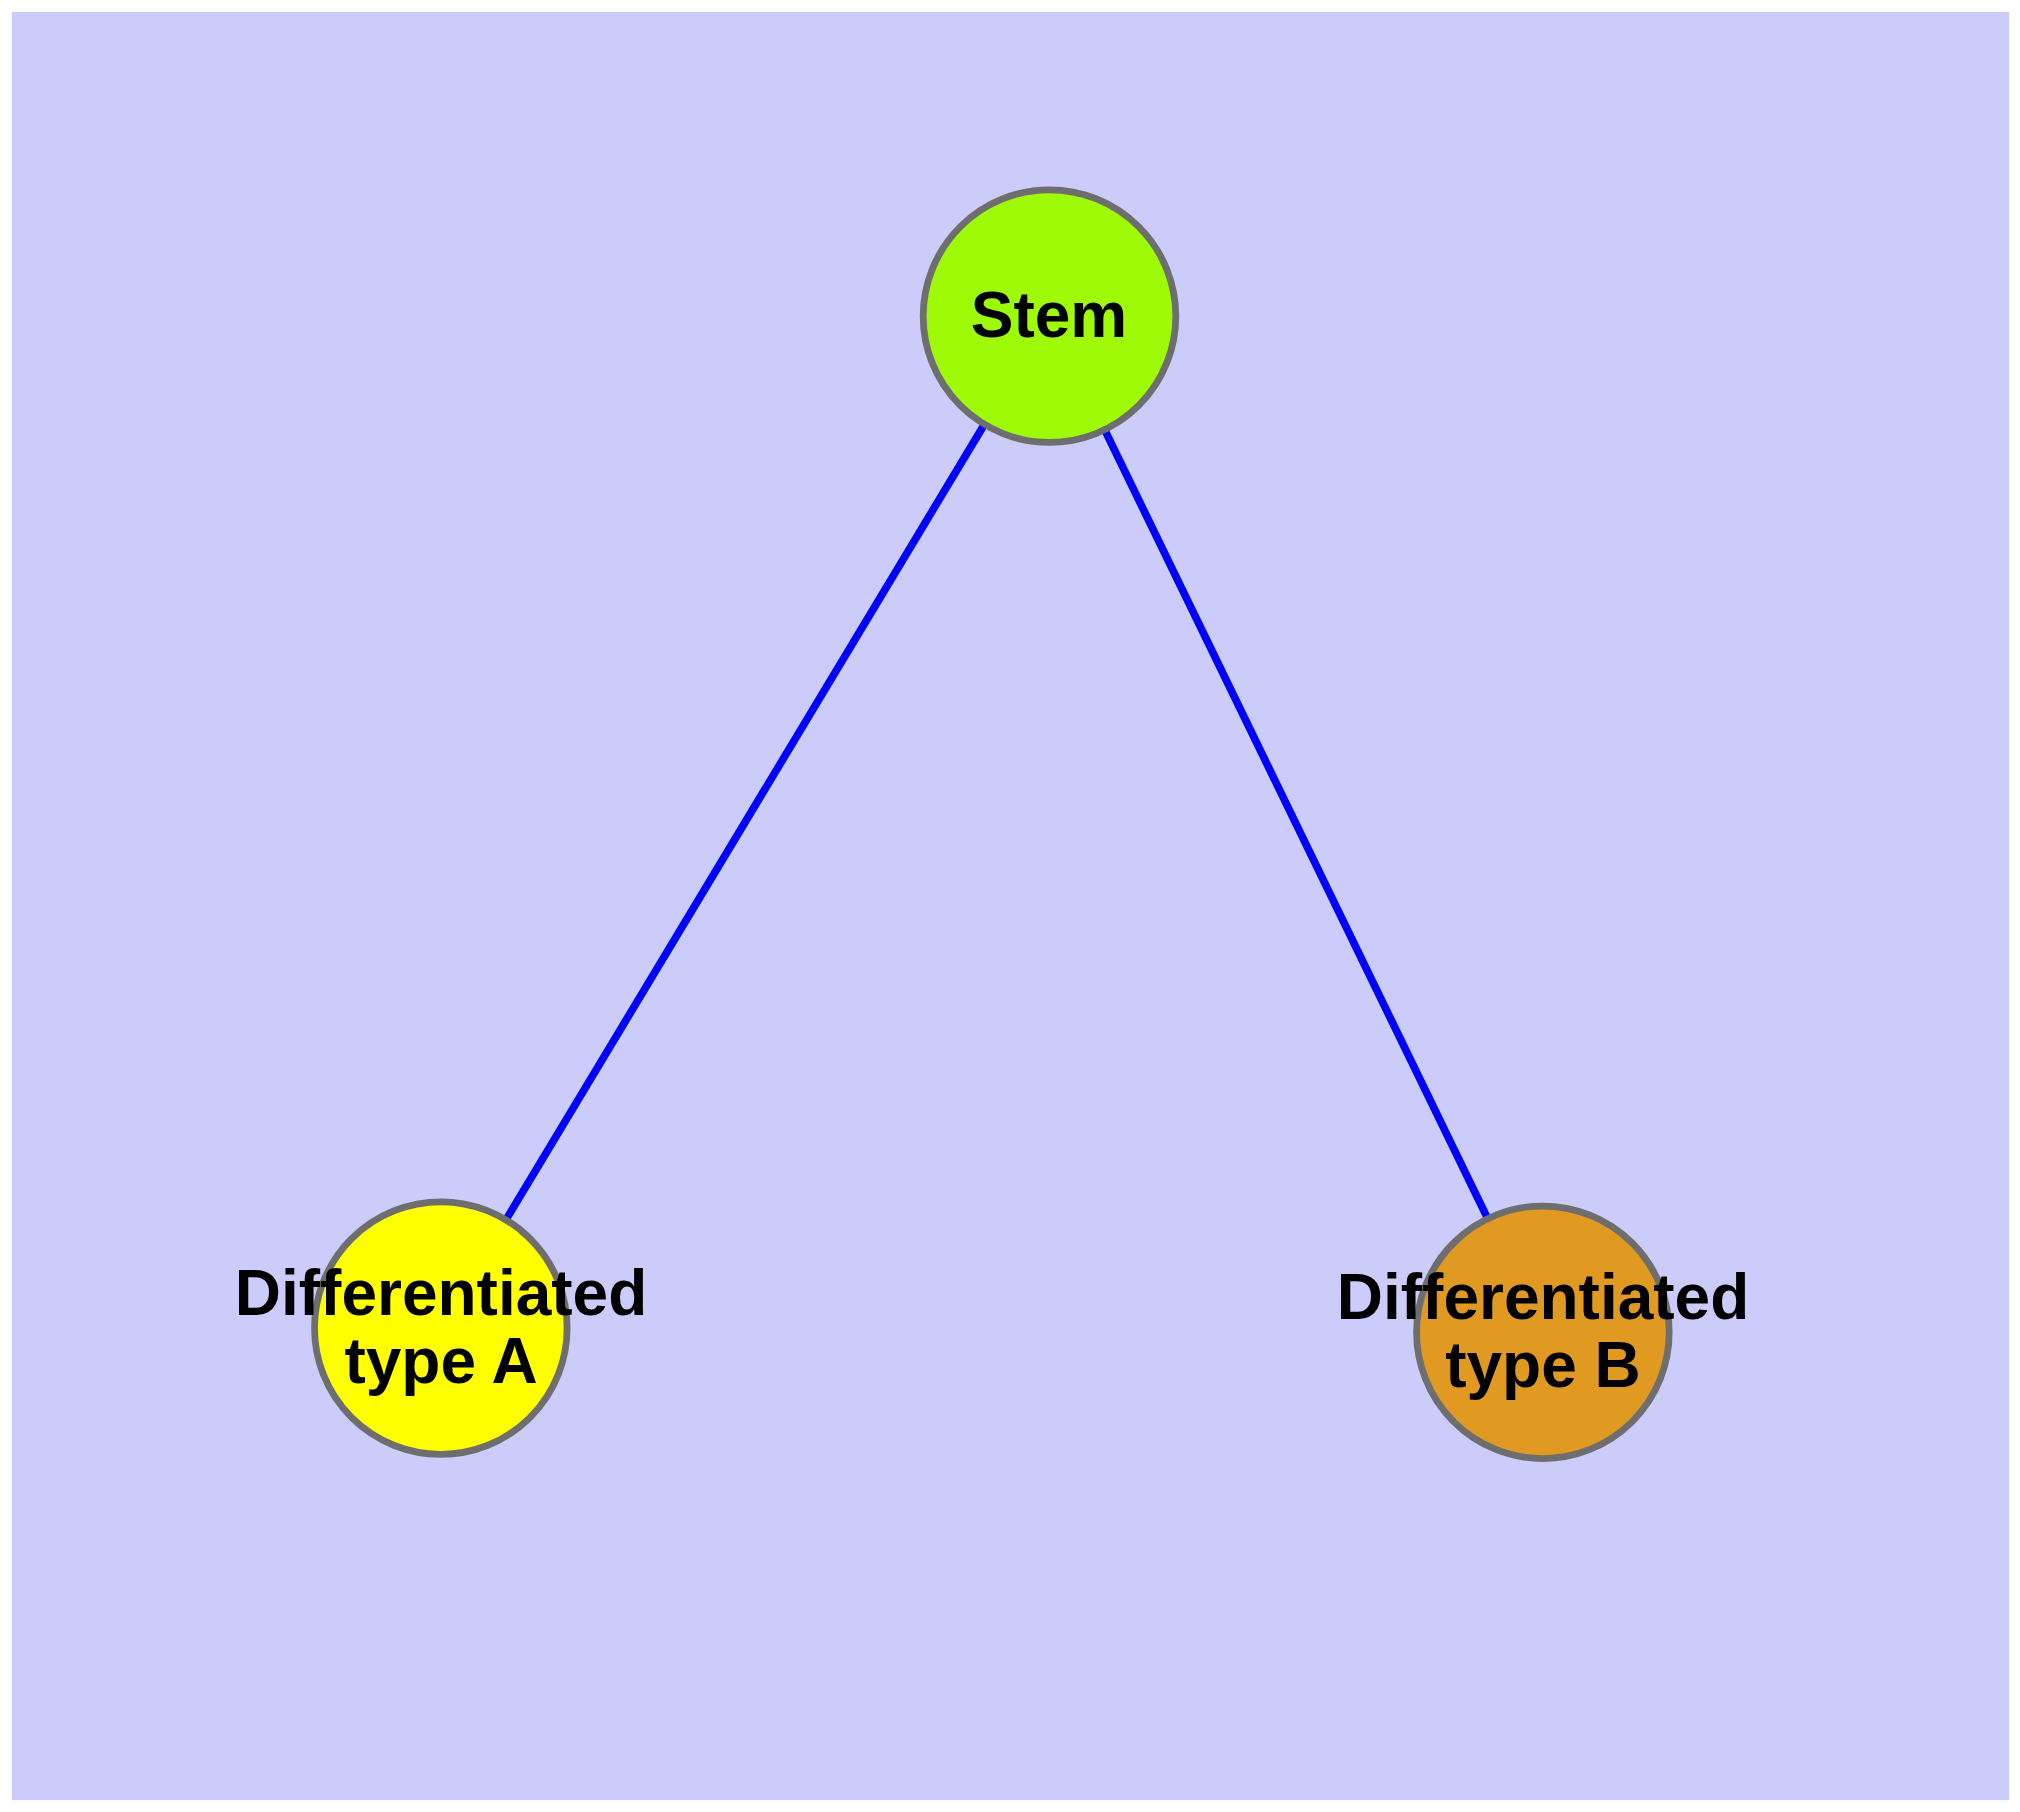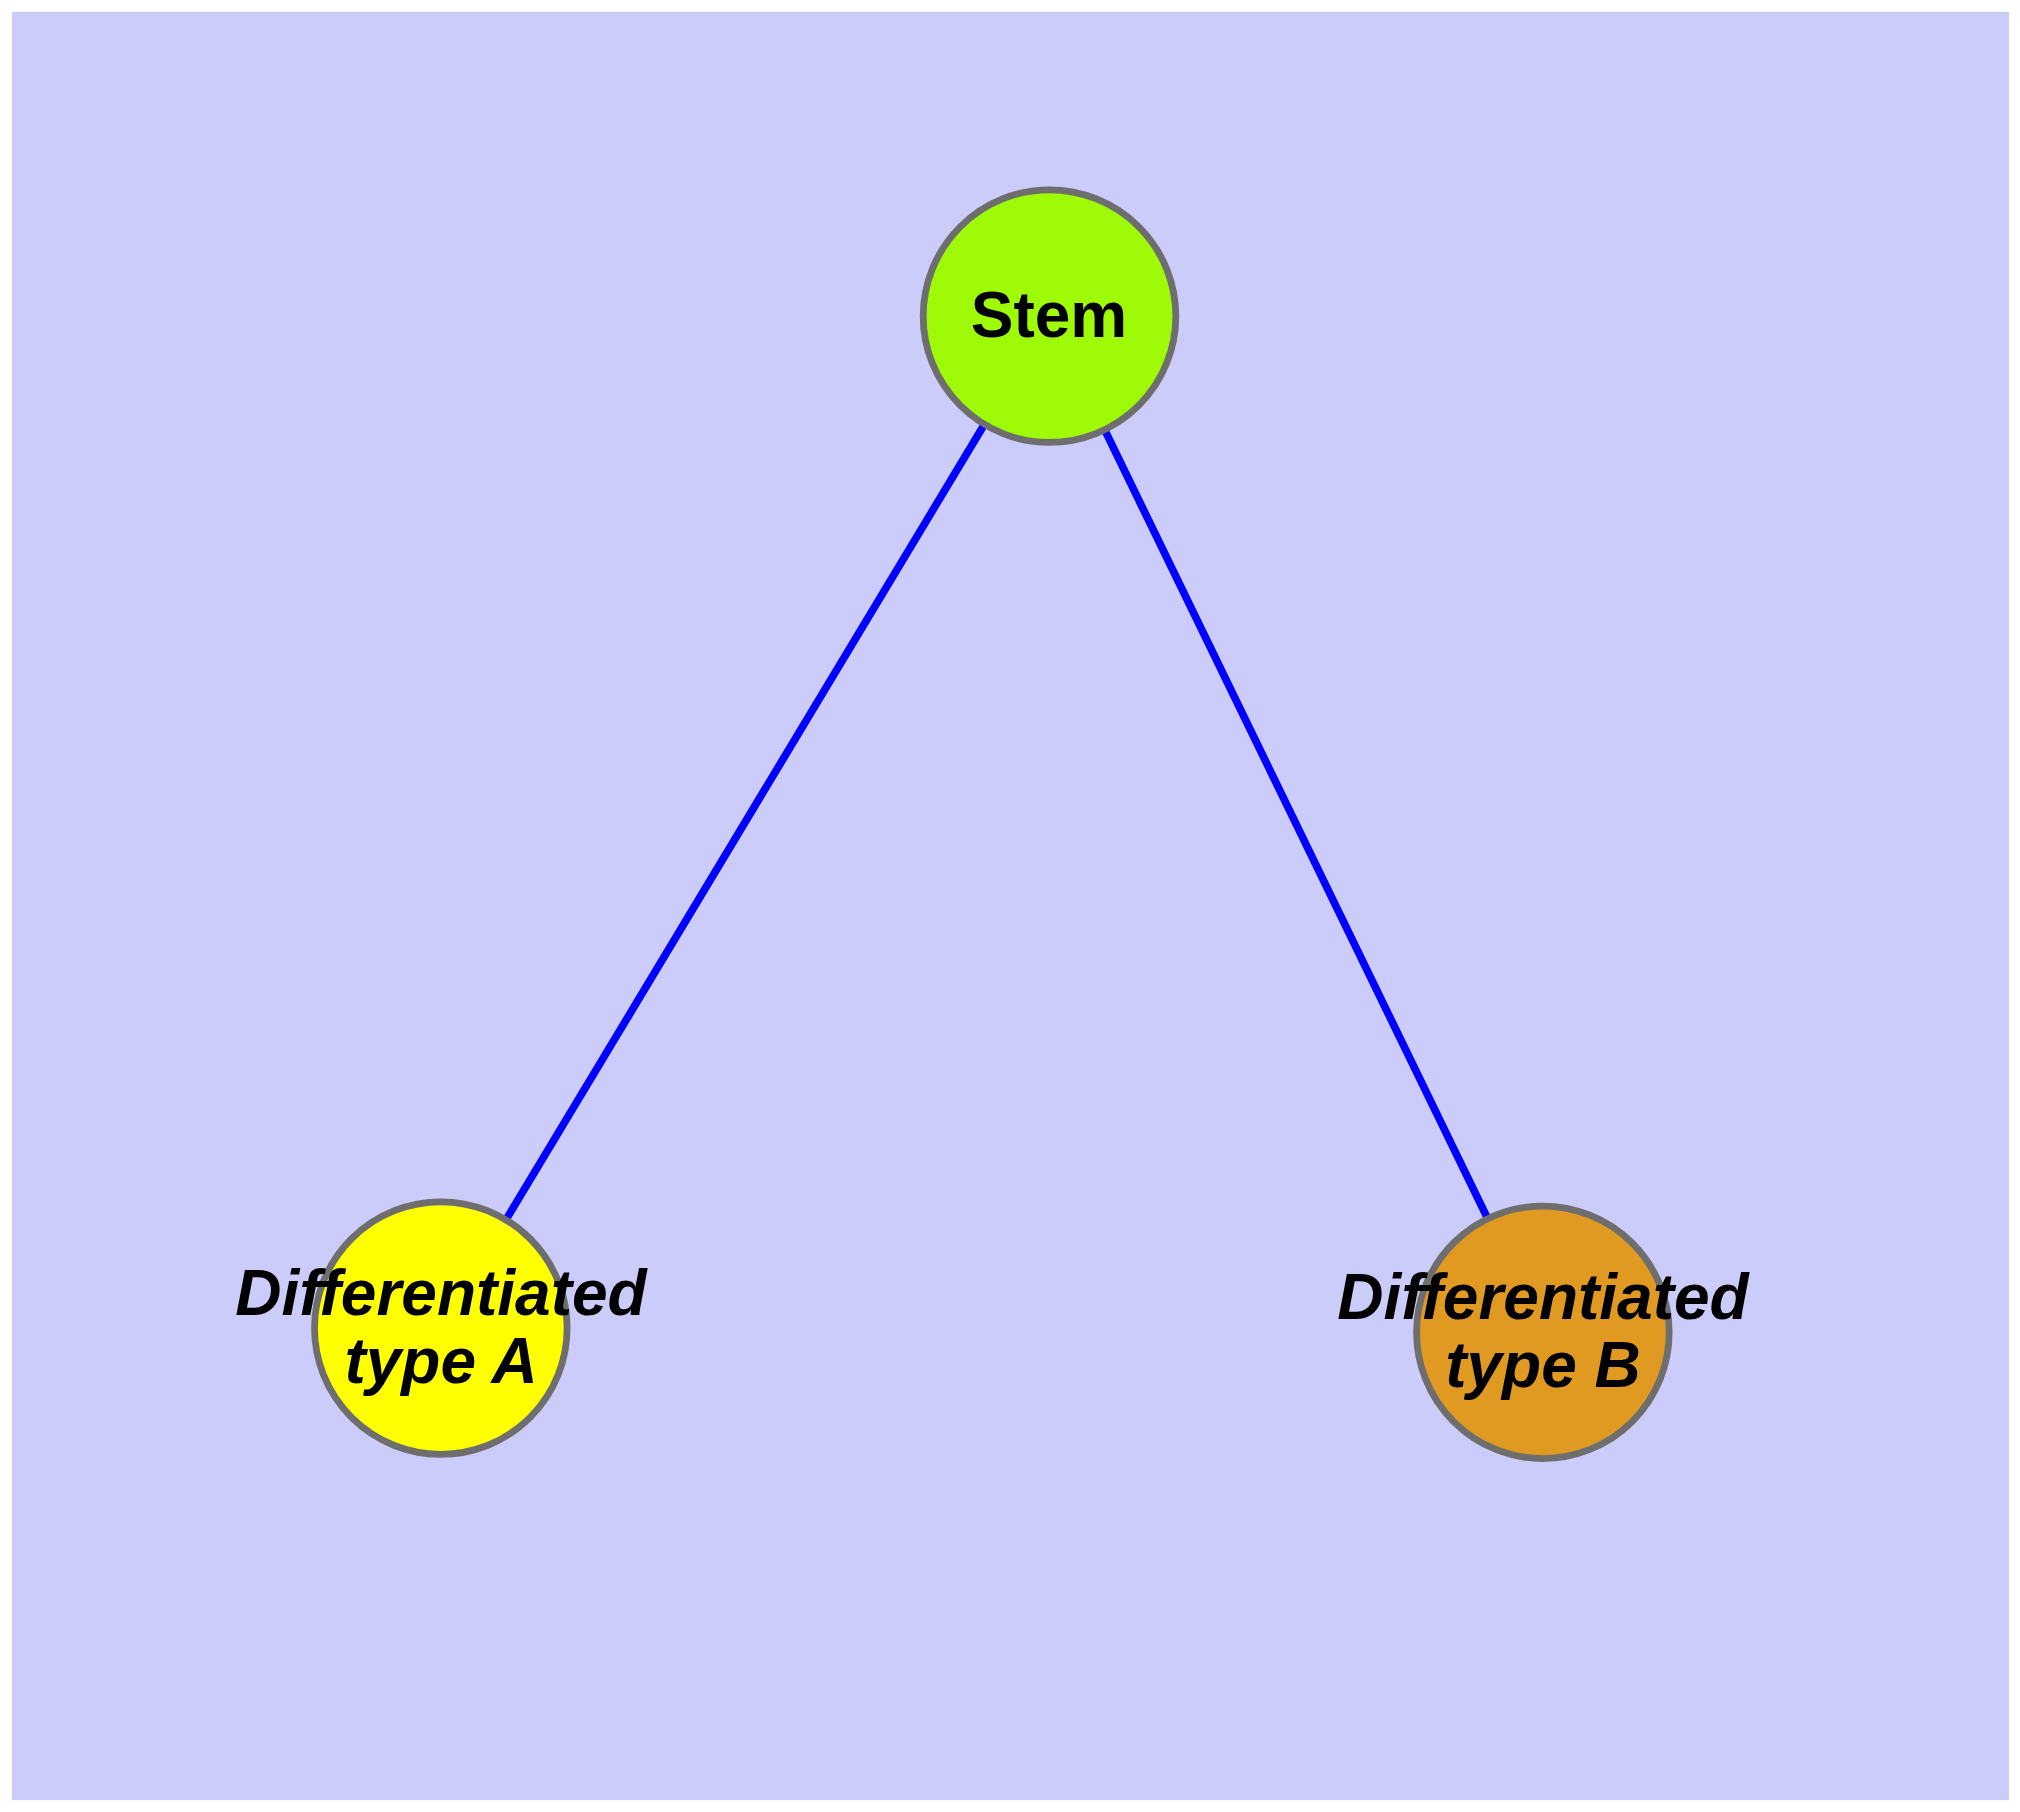--- a/index.html
+++ b/index.html
@@ -36,21 +36,20 @@
     line-height: 1.06;
     white-space: pre;
     pointer-events: none;
     transform: translate(-50%, -50%);
   }
   #label-stem {
     font-size: 64px;
   }
   #label-type-a, #label-type-b {
     font-size: 64px;
-    font-style: italic;
   }
 </style>
 </head>
 <body style="width: 2021px; height: 1812px;">
 
 <div id="diagram-root" style="width: 1939px; height: 1812px; background: rgb(255, 255, 255);">
 
   <svg id="graph-canvas" viewBox="0 0 2384 2138" preserveAspectRatio="none" xmlns="http://www.w3.org/2000/svg">
 
     <rect id="plot-background" x="14" y="14" width="2356" height="2110" fill="#ccccfa"></rect>

